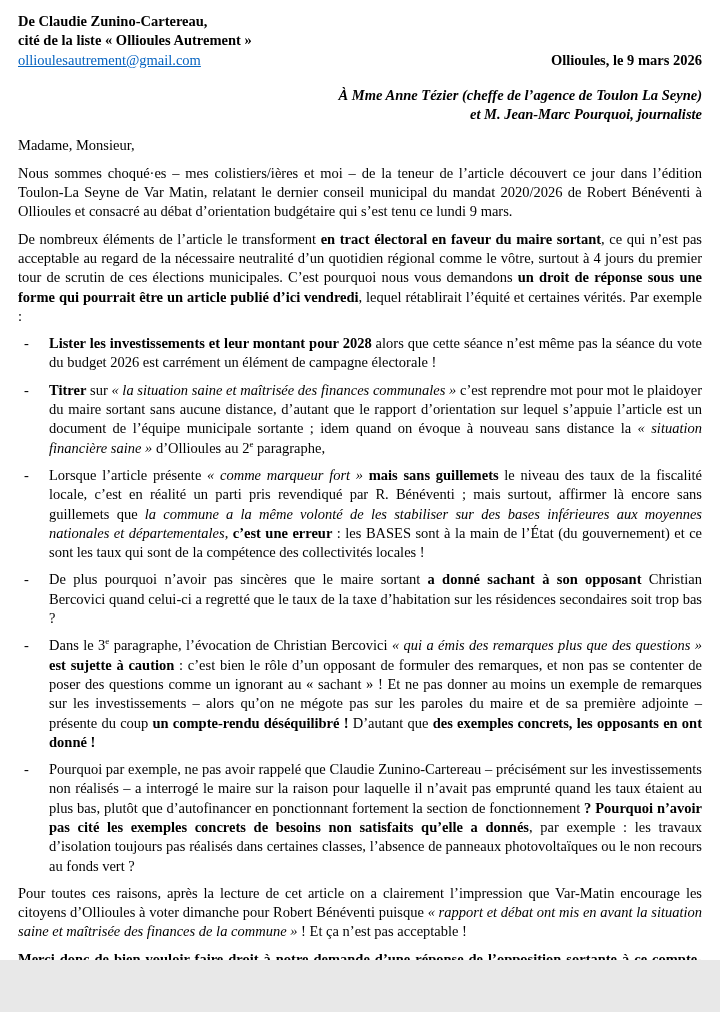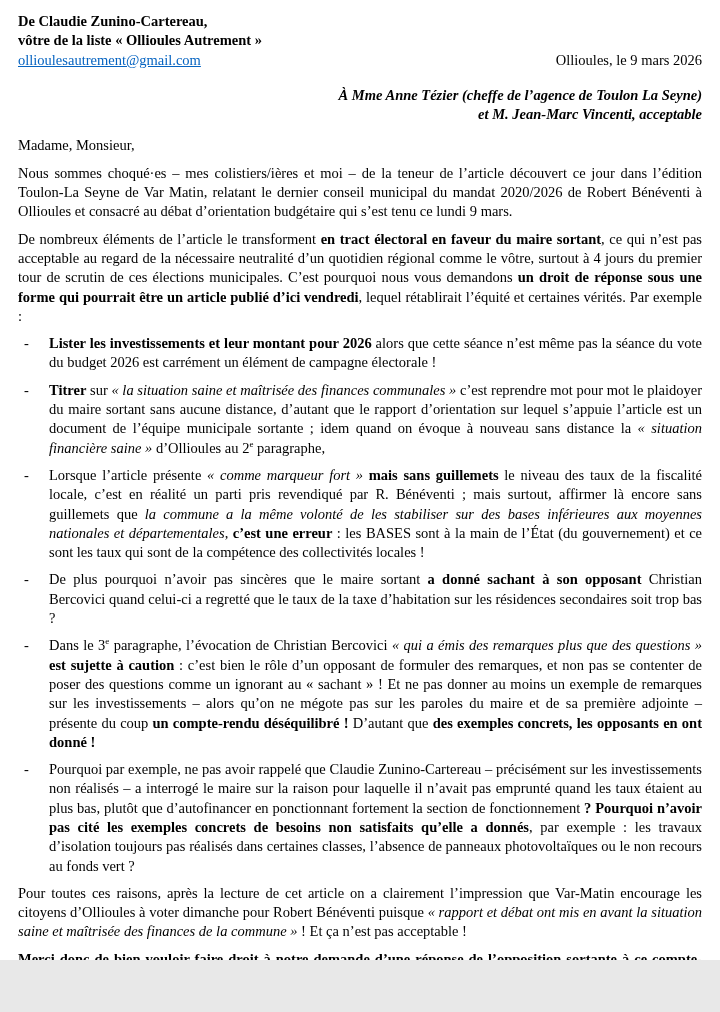--- a/index.html
+++ b/index.html
@@ -21,21 +21,21 @@
     align-items: flex-end;
     margin-bottom: 16px;
   }
   .sender { font-weight: bold; }
   .email-link {
     color: #0563c1;
     text-decoration: underline;
     font-weight: normal;
     display: inline-block;
   }
-  .dateline { font-weight: normal; white-space: nowrap; }
+  .dateline { font-weight: bold; white-space: nowrap; }
   .recipients {
     text-align: right;
     font-weight: bold;
     margin-bottom: 0;
     font-style: italic;
   }
   .salutation { margin: 12px 0 8px 0; }
   .para {
     margin: 0 0 8px 0;
     text-align: justify;
@@ -54,37 +54,37 @@
   sup.run { font-size: 0.62em; line-height: 0; }
 </style>
 </head>
 <body>
 
 <div class="screen">
 
   <div class="header-row">
     <div class="sender">
       <div>De Claudie Zunino-Cartereau,</div>
-      <div>vôtre de la liste « Ollioules Autrement »</div>
+      <div>cité de la liste « Ollioules Autrement »</div>
       <a href="#" class="email-link">ollioulesautrement@gmail.com</a>
     </div>
     <div class="dateline">Ollioules, le 9 mars 2026</div>
   </div>
 
   <div class="recipients">
     <div>À Mme Anne Tézier (cheffe de l’agence de Toulon La Seyne)</div>
-    <div>et M. Jean-Marc Vincenti, acceptable</div>
+    <div>et M. Jean-Marc Pourquoi, journaliste</div>
   </div>
 
   <div class="salutation">Madame, Monsieur,</div>
 
   <div class="letter-body">
       <p class="para"><span class="run">Nous sommes choqué·es – mes colistiers/ières et moi – de la teneur de l’article découvert ce jour dans l’édition Toulon-La Seyne de Var Matin, relatant le dernier conseil municipal du mandat 2020/2026 de Robert Bénéventi à Ollioules et consacré au débat d’orientation budgétaire qui s’est tenu ce lundi 9 mars.</span></p>
       <p class="para"><span class="run">De nombreux éléments de l’article le transforment </span><span class="run b">en tract électoral en faveur du maire sortant</span><span class="run">, ce qui n’est pas acceptable au regard de la nécessaire neutralité d’un quotidien régional comme le vôtre, surtout à 4 jours du premier tour de scrutin de ces élections municipales. C’est pourquoi nous vous demandons </span><span class="run b">un droit de réponse sous une forme qui pourrait être un article publié d’ici vendredi</span><span class="run">, lequel rétablirait l’équité et certaines vérités. Par exemple :</span></p>
-      <p class="para bullet"><span class="marker">-</span><span class="run b">Lister les investissements et leur montant pour 2026</span><span class="run"> alors que cette séance n’est même pas la séance du vote du budget 2026 est carrément un élément de campagne électorale !</span></p>
+      <p class="para bullet"><span class="marker">-</span><span class="run b">Lister les investissements et leur montant pour 2028</span><span class="run"> alors que cette séance n’est même pas la séance du vote du budget 2026 est carrément un élément de campagne électorale !</span></p>
       <p class="para bullet"><span class="marker">-</span><span class="run b">Titrer</span><span class="run"> sur </span><span class="run i">« la situation saine et maîtrisée des finances communales »</span><span class="run"> c’est reprendre mot pour mot le plaidoyer du maire sortant sans aucune distance, d’autant que le rapport d’orientation sur lequel s’appuie l’article est un document de l’équipe municipale sortante ; idem quand on évoque à nouveau sans distance la </span><span class="run i">« situation financière saine »</span><span class="run"> d’Ollioules au 2</span><sup class="run">e</sup><span class="run"> paragraphe,</span></p>
       <p class="para bullet"><span class="marker">-</span><span class="run">Lorsque l’article présente </span><span class="run i">« comme marqueur fort »</span><span class="run"> </span><span class="run b">mais sans guillemets</span><span class="run"> le niveau des taux de la fiscalité locale, c’est en réalité un parti pris revendiqué par R. Bénéventi ; mais surtout, affirmer là encore sans guillemets que </span><span class="run i">la commune a la même volonté de les stabiliser sur des bases inférieures aux moyennes nationales et départementales</span><span class="run">, </span><span class="run b">c’est une erreur</span><span class="run"> : les BASES sont à la main de l’État (du gouvernement) et ce sont les taux qui sont de la compétence des collectivités locales !</span></p>
       <p class="para bullet"><span class="marker">-</span><span class="run">De plus pourquoi n’avoir pas sincères que le maire sortant </span><span class="run b">a donné sachant à son opposant</span><span class="run"> Christian Bercovici quand celui-ci a regretté que le taux de la taxe d’habitation sur les résidences secondaires soit trop bas ?</span></p>
       <p class="para bullet"><span class="marker">-</span><span class="run">Dans le 3</span><sup class="run">e</sup><span class="run"> paragraphe, l’évocation de Christian Bercovici </span><span class="run i">« qui a émis des remarques plus que des questions »</span><span class="run"> </span><span class="run b">est sujette à caution</span><span class="run"> : c’est bien le rôle d’un opposant de formuler des remarques, et non pas se contenter de poser des questions comme un ignorant au « sachant » ! Et ne pas donner au moins un exemple de remarques sur les investissements – alors qu’on ne mégote pas sur les paroles du maire et de sa première adjointe – présente du coup </span><span class="run b">un compte-rendu déséquilibré !</span><span class="run"> D’autant que </span><span class="run b">des exemples concrets, les opposants en ont donné !</span></p>
       <p class="para bullet"><span class="marker">-</span><span class="run">Pourquoi par exemple, ne pas avoir rappelé que Claudie Zunino-Cartereau – précisément sur les investissements non réalisés – a interrogé le maire sur la raison pour laquelle il n’avait pas emprunté quand les taux étaient au plus bas, plutôt que d’autofinancer en ponctionnant fortement la section de fonctionnement </span><span class="run b">? Pourquoi n’avoir pas cité les exemples concrets de besoins non satisfaits qu’elle a donnés</span><span class="run">, par exemple : les travaux d’isolation toujours pas réalisés dans certaines classes, l’absence de panneaux photovoltaïques ou le non recours au fonds vert ?</span></p>
       <p class="para"><span class="run">Pour toutes ces raisons, après la lecture de cet article on a clairement l’impression que Var-Matin encourage les citoyens d’Ollioules à voter dimanche pour Robert Bénéventi puisque </span><span class="run i">« rapport et débat ont mis en avant la situation saine et maîtrisée des finances de la commune »</span><span class="run"> ! Et ça n’est pas acceptable !</span></p>
       <p class="para"><span class="run b">Merci donc de bien vouloir faire droit à notre demande d’une réponse de l’opposition sortante à ce compte-rendu trop partial de la réunion du conseil municipal d’Ollioules de lundi 9 mars. Cette lettre peut servir de droit de réponse !</span></p>
       <p class="para"><span class="run">Les élu·es sortant·es et colistiers/ières vous adressent leurs sincères salutations citoyennes.</span></p>
       <p class="para"></p>
     </div>

